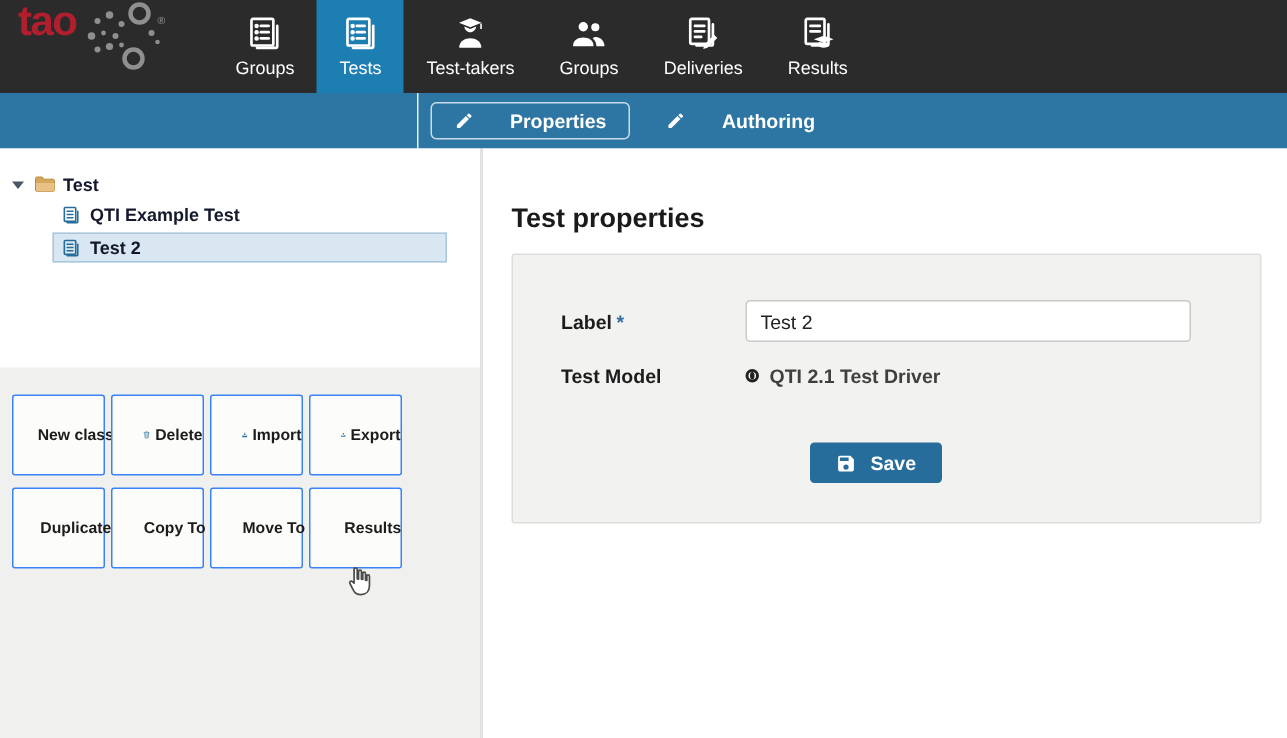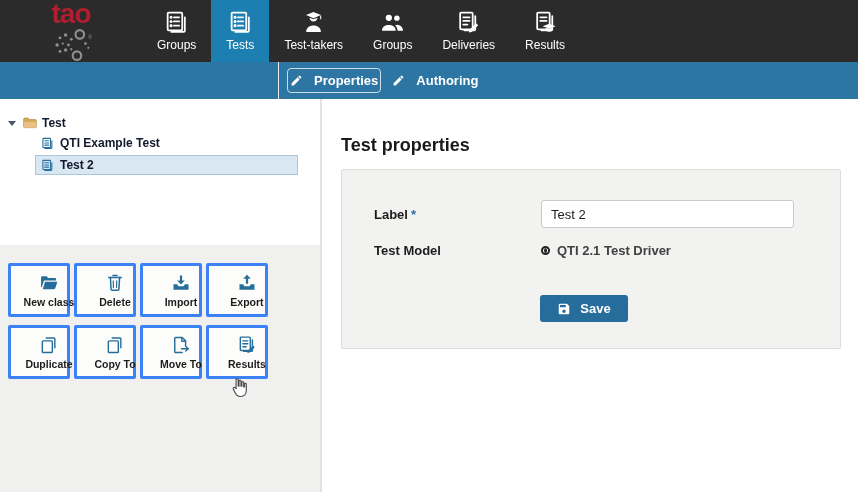--- a/index.html
+++ b/index.html
@@ -3,66 +3,66 @@
 <meta charset="utf-8">
 <style>
   * { box-sizing: border-box; }
   html,body { margin:0; padding:0; }
   body {
     width:858px; height:492px; overflow:hidden; position:relative;
     font-family:"Liberation Sans", sans-serif; background:#fff;
   }
   
   .topbar { height:62px; background:#2b2b2b; display:flex; align-items:stretch; }
-  .logo { width:142px; display:flex; align-items:center; padding-left:0; cursor:pointer;flex-direction:column; }
+  .logo { width:142px; display:flex; padding-left:12px; cursor:pointer; }
   .logo-text { color:#b11f2f; font-size:28px; font-weight:bold; letter-spacing:-1px; line-height:1; }
   .logo-burst { margin-left:2px; }
   .nav-tabs { display:flex; align-items:stretch; }
   .nav-tab { display:flex; flex-direction:column; align-items:center; justify-content:center;
              padding:0 15px; color:#fff; cursor:pointer; }
   .nav-tab.active { background:#1d7eb2; }
   .nav-tab svg { width:25px; height:25px; margin-bottom:3px; }
   .nav-tab .nav-label { font-size:12px; }
   
   .subnav { height:37px; background:#2d75a2; display:flex; align-items:center; }
   .subnav-left { width:279px; height:100%; flex:none; border-right:1px solid #e8eef2; }
-  .subnav-tab { display:flex; align-items:center; gap:11px; color:#fff; font-weight:bold;
-                font-size:13px; padding:4px 2px; margin-left:8px; cursor:pointer;
+  .subnav-tab { display:flex; align-items:center; gap:24px; color:#fff; font-weight:bold;
+                font-size:13px; padding:4px 15px; margin-left:8px; cursor:pointer;
                 border:1px solid transparent; }
   .subnav-tab.active { border:1px solid rgba(255,255,255,0.75); border-radius:4px; }
   .subnav-tab svg { width:13px; height:13px; }
   
   .workspace { display:flex; height:393px; }
   .sidebar { width:322px; flex:none; border-right:2px solid #dfe3e6; display:flex; flex-direction:column; }
   .tree { background:#fff; height:146px; flex:none; padding:16px 10px 0 8px; }
   .tree-root { display:flex; align-items:center; gap:4px; font-size:12px; font-weight:bold;
                color:#13182c; cursor:pointer; }
   .caret { width:0; height:0; border-left:4px solid transparent; border-right:4px solid transparent;
            border-top:5px solid #4a5568; margin-right:2px; }
   .tree-root svg { width:16px; height:16px; }
   .tree-item { display:flex; align-items:center; gap:6px; margin:2px 12px 0 27px; padding:2px 5px;
                font-size:12px; font-weight:bold; color:#13182c; cursor:pointer;
                border:1px solid transparent; }
   .tree-item.selected { background:#d8e7f2; border:1px solid #a9c6da; }
   .tree-item svg { width:13px; height:13px; color:#266d9c; flex:none; }
   
   .actions { background:#f0f0ee; flex:1; padding:14px 5px 0 6px; display:flex; flex-wrap:wrap;
              align-content:flex-start; }
-  .action-tile { width:62px; height:54px; background:#fcfcfa; border:3px solid #3b82f6;
-                 border-radius:2px; margin:4px 2px; display:flex; flex-direction:column;
+  .action-tile { width:62px; height:54px; background:#fcfcfa; border:1px solid #3b82f6;
+                 border-radius:2px; margin:4px 2px; display:flex; flex-direction:row;
                  align-items:center; justify-content:center; gap:3px; cursor:pointer;padding-left:20px; }
   .action-tile svg { width:20px; height:20px; color:#266d9c; }
   .action-label { font-size:10.5px; font-weight:bold; color:#1c1c1c; white-space:nowrap; }
   
   .content { flex:1; background:#fff; padding-left:19px; }
   .page-title { font-size:18px; font-weight:bold; color:#1a1a1a; margin:36px 0 0 0; }
   .panel { width:500px; background:#f2f2f0; border:1px solid #ddddda; border-radius:2px;
            margin-top:13px; padding:30px 46px 26px 32px; }
   .form-row { display:flex; align-items:center; }
-  .form-label { width:167px; flex:none; font-size:13px; font-weight:bold; color:#1c1c1c; }
+  .form-label { width:123px; flex:none; font-size:13px; font-weight:bold; color:#1c1c1c; }
   .required { color:#2e6da4; margin-left:3px; }
   .text-input { flex:1; height:28px; border:1px solid #c9c9c7; border-radius:3px; padding:0 9px;
                 font-size:13px; color:#222; font-family:inherit; background:#fff; }
   .radio-row { margin-top:15px; }
   .radio-outer { width:9px; height:9px; border:2px solid #222; border-radius:50%; background:#fff;
                  display:inline-flex; align-items:center; justify-content:center; flex:none;
                  padding:1px; cursor:pointer; }
   .radio-inner { width:5px; height:5px; background:#222; border-radius:50%; }
   .radio-label { font-size:13px; font-weight:bold; color:#404040; margin-left:7px; }
   .save-row { display:flex; justify-content:center; margin-top:37px; }

